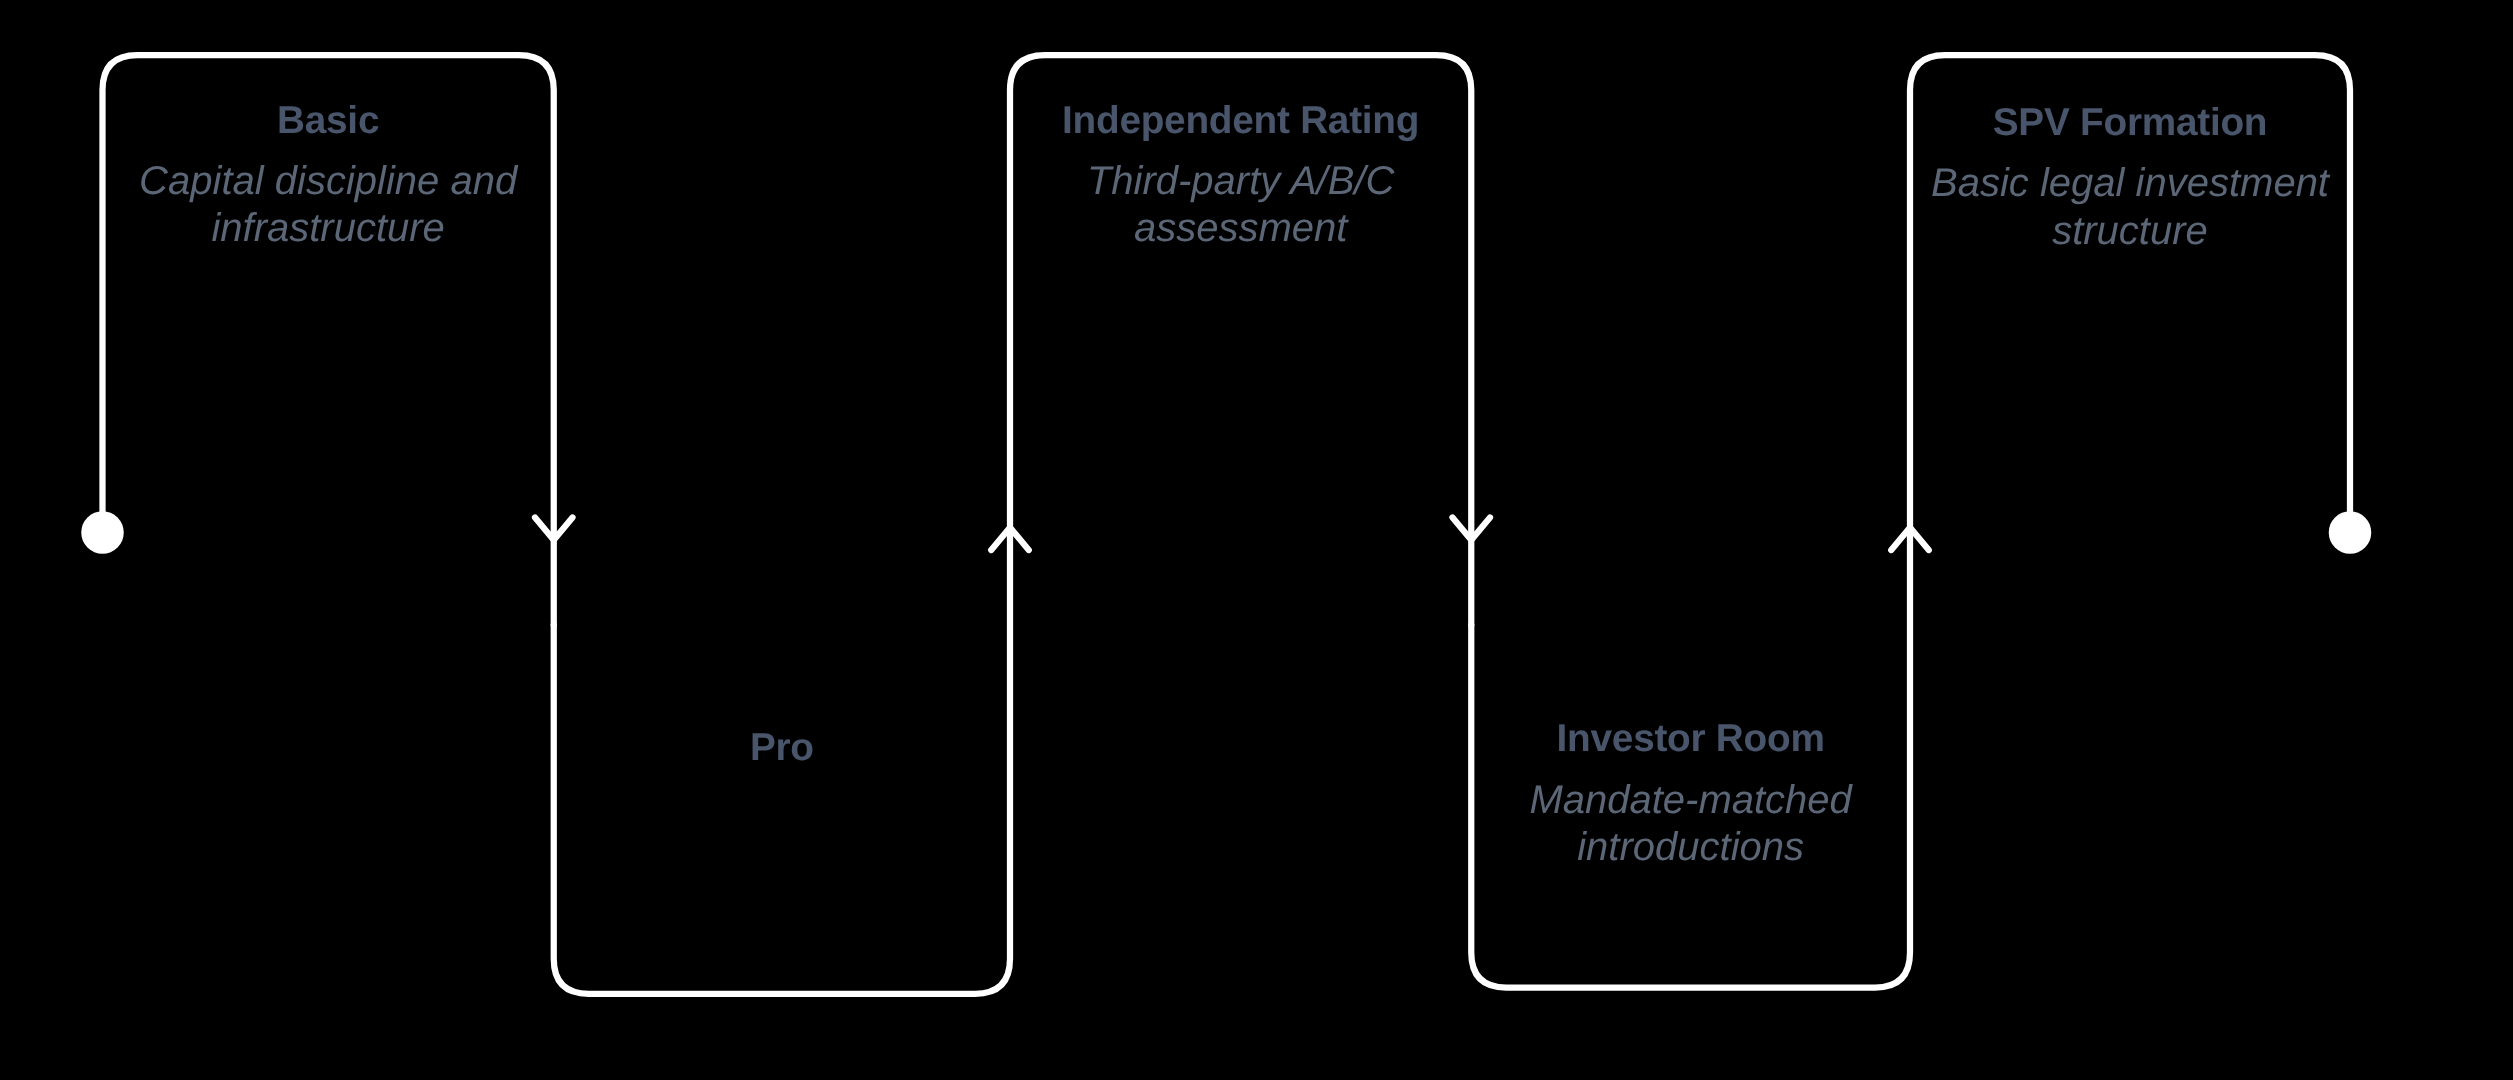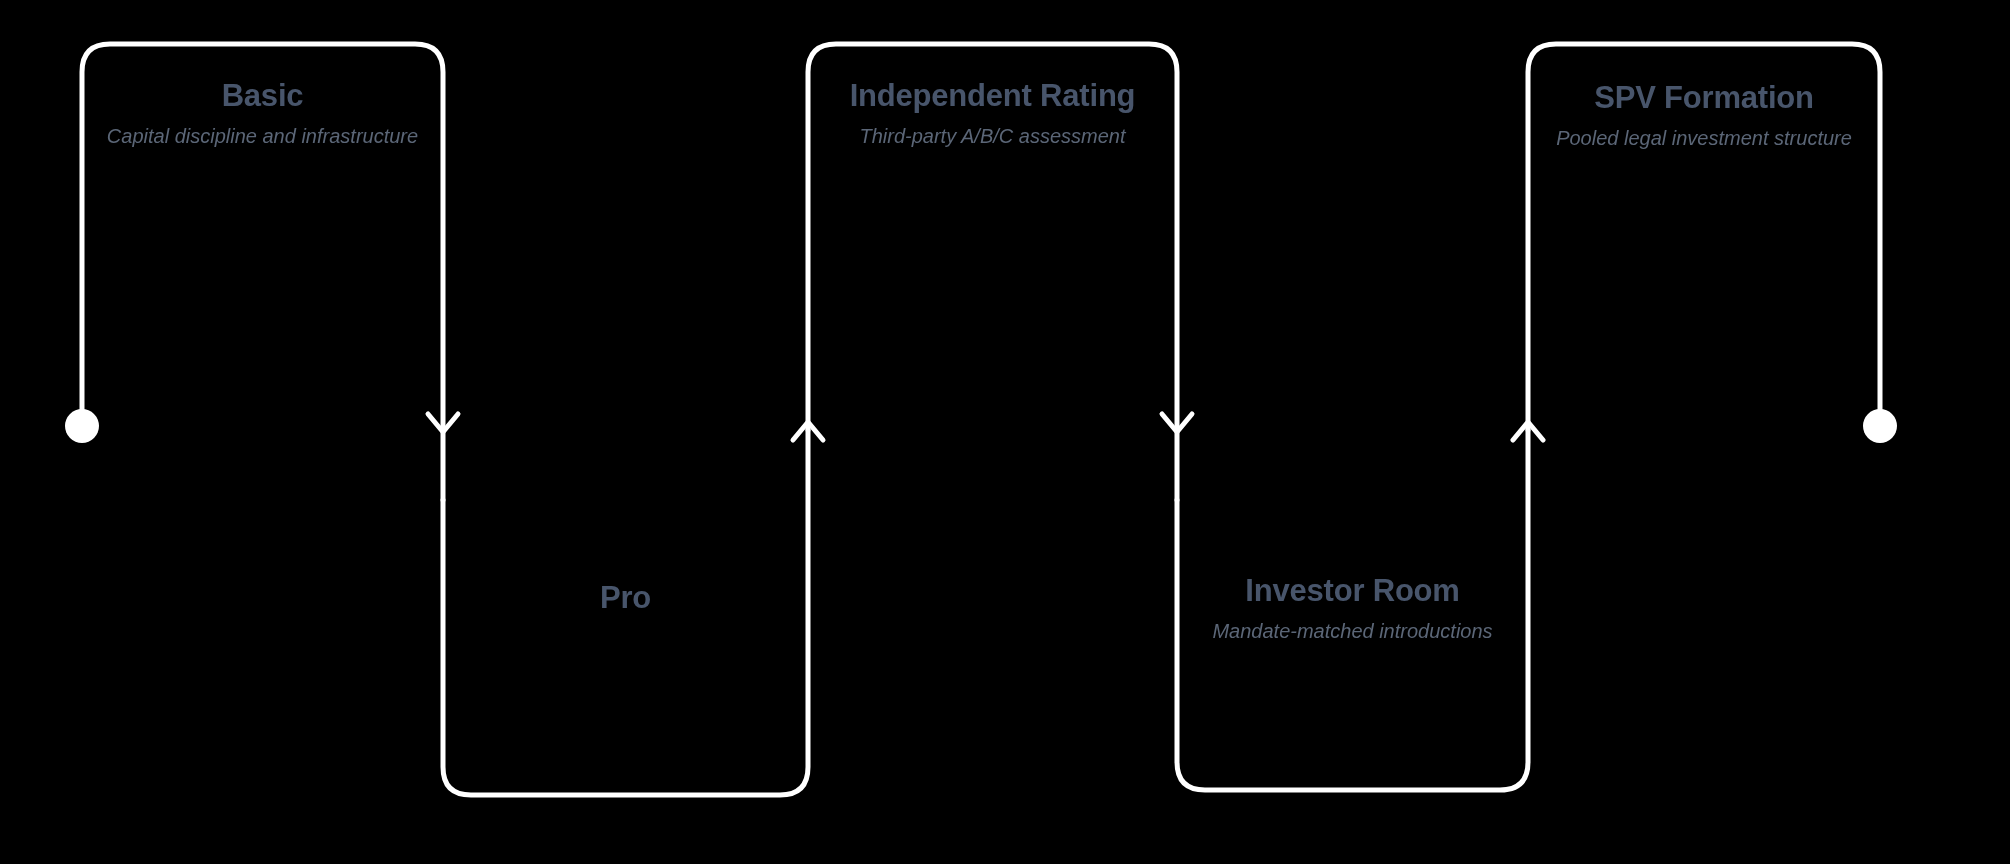--- a/index.html
+++ b/index.html
@@ -36,21 +36,21 @@
     font-weight: bold;
     font-size: 31px;
     line-height: 1.18;
     color: #48556b;
     letter-spacing: -0.2px;
     margin: 0;
   }
   .node-subtitle {
     font-family: "Liberation Sans", sans-serif;
     font-style: italic;
-    font-size: 20px;
+    font-size: 32px;
     line-height: 1.19;
     color: #5b6677;
     margin: 10px 0 0 0;
   }
   
   #label-0 { left: 82px;  top: 78px;  width: 361px; }
   #label-1 { left: 443px; top: 580px; width: 365px; text-align: center; }
   #label-2 { left: 808px; top: 78px;  width: 369px; }
   #label-3 { left: 1177px;top: 573px; width: 351px; }
   #label-4 { left: 1528px;top: 80px;  width: 352px; }
@@ -104,16 +104,16 @@
     <p class="node-subtitle">Mandate-matched introductions</p>
   </div>
 
   <div class="node-label" id="label-2">
     <p class="node-title">Independent Rating</p>
     <p class="node-subtitle">Third-party A/B/C assessment</p>
   </div>
 
   <div class="node-label" id="label-4">
     <p class="node-title">SPV Formation</p>
-    <p class="node-subtitle">Pooled legal investment structure</p>
+    <p class="node-subtitle">Basic legal investment structure</p>
   </div>
 
 </div>
 
 </body></html>

